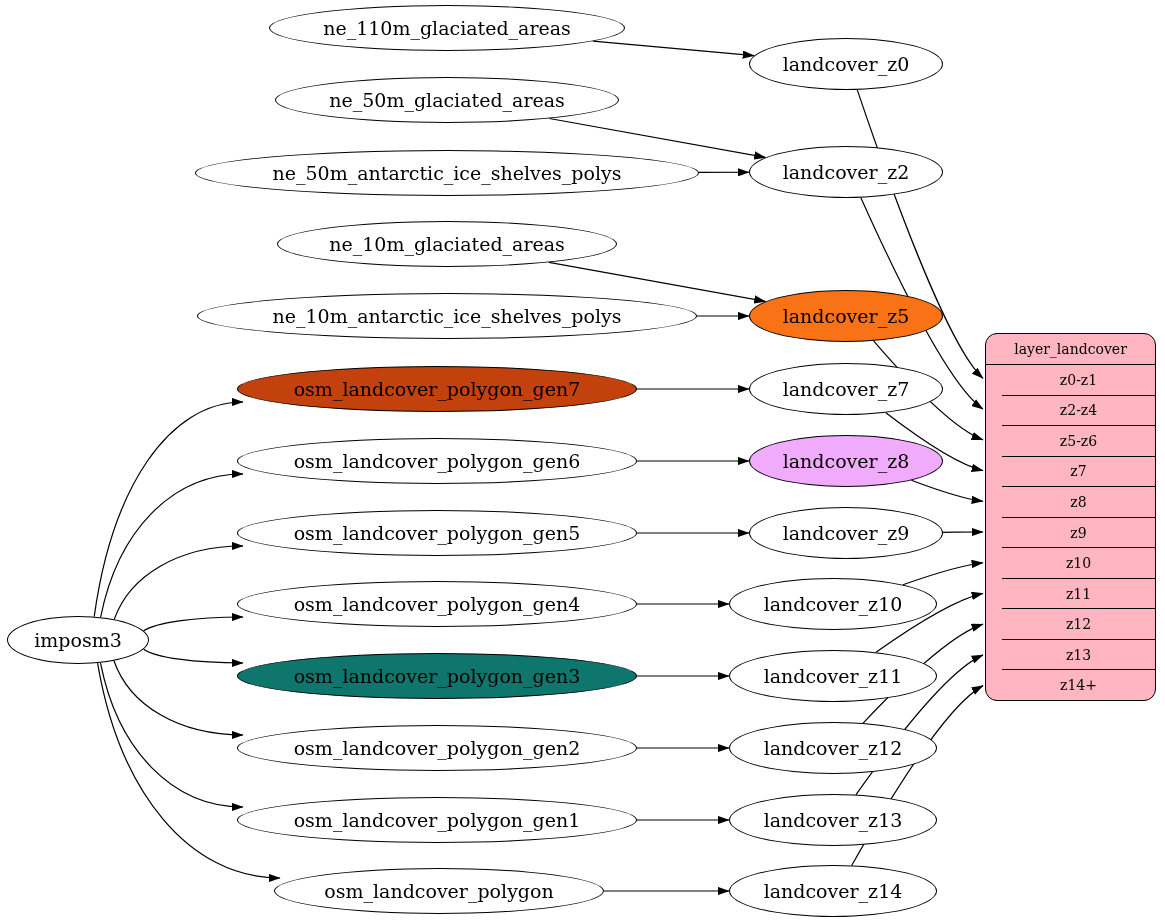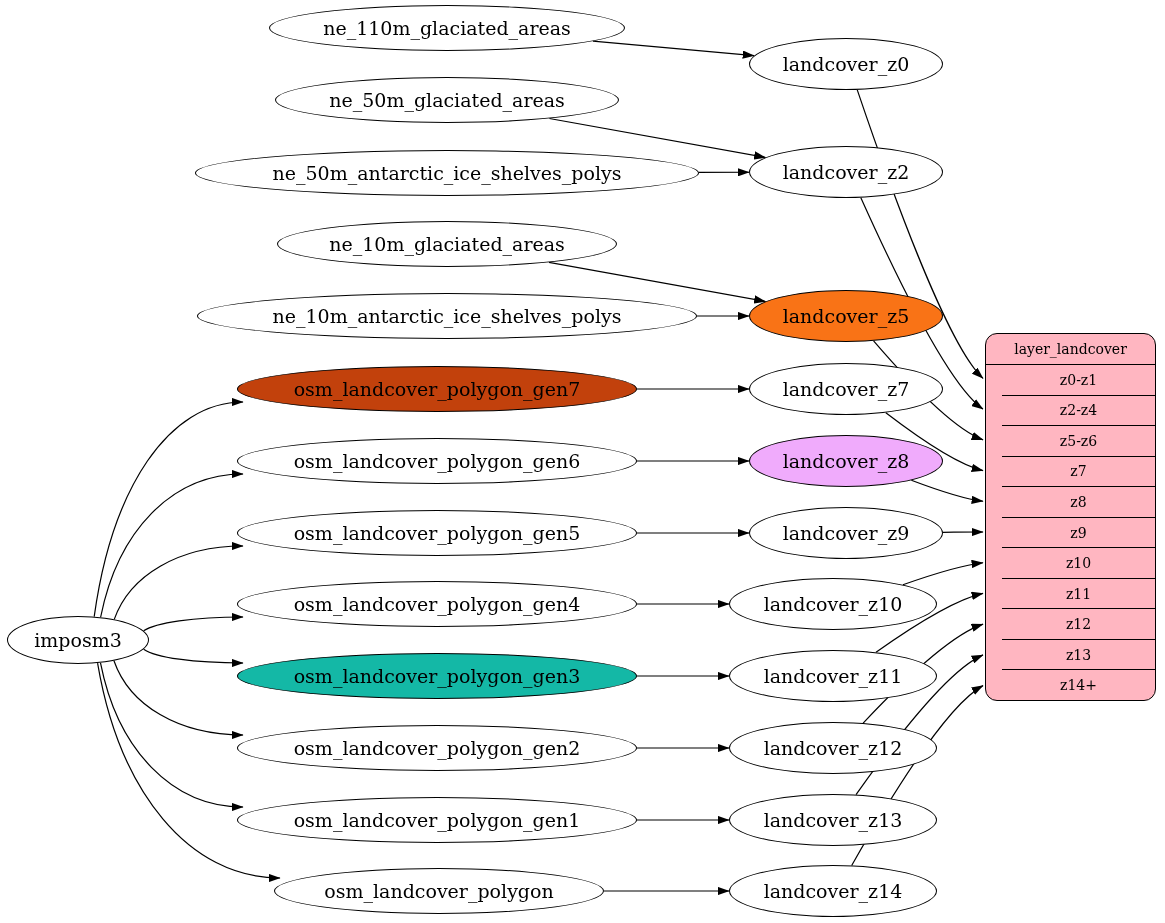--- a/index.html
+++ b/index.html
@@ -125,21 +125,21 @@
       </div>
       <div class="node" style="left: 237px; top: 438px; width: 400px; height: 46px; background: rgb(255, 255, 255); border-color: rgb(0, 0, 0); justify-content: center;">
         <span>osm_landcover_polygon_gen6</span>
       </div>
       <div class="node" style="left: 237px; top: 510px; width: 400px; height: 46px; background: rgb(255, 255, 255); border-color: rgb(0, 0, 0);">
         <span>osm_landcover_polygon_gen5</span>
       </div>
       <div class="node" style="left: 237px; top: 581px; width: 400px; height: 46px; background: rgb(255, 255, 255); border-color: rgb(0, 0, 0);">
         <span>osm_landcover_polygon_gen4</span>
       </div>
-      <div class="node" style="left: 237px; top: 653px; width: 400px; height: 46px; background: #14b8a6; border-color: rgb(0, 0, 0);">
+      <div class="node" style="left: 237px; top: 653px; width: 400px; height: 46px; background: #0f766e; border-color: rgb(0, 0, 0);">
         <span>osm_landcover_polygon_gen3</span>
       </div>
       <div class="node" style="left: 237px; top: 725px; width: 400px; height: 46px; background: rgb(255, 255, 255); border-color: rgb(0, 0, 0);">
         <span>osm_landcover_polygon_gen2</span>
       </div>
       <div class="node" style="left: 237px; top: 797px; width: 400px; height: 46px; background: rgb(255, 255, 255); border-color: rgb(0, 0, 0); text-align: center;">
         <span>osm_landcover_polygon_gen1</span>
       </div>
       <div class="node" style="left: 274px; top: 868px; width: 330px; height: 46px; background: rgb(255, 255, 255); border-color: rgb(0, 0, 0);">
         <span>osm_landcover_polygon</span>

